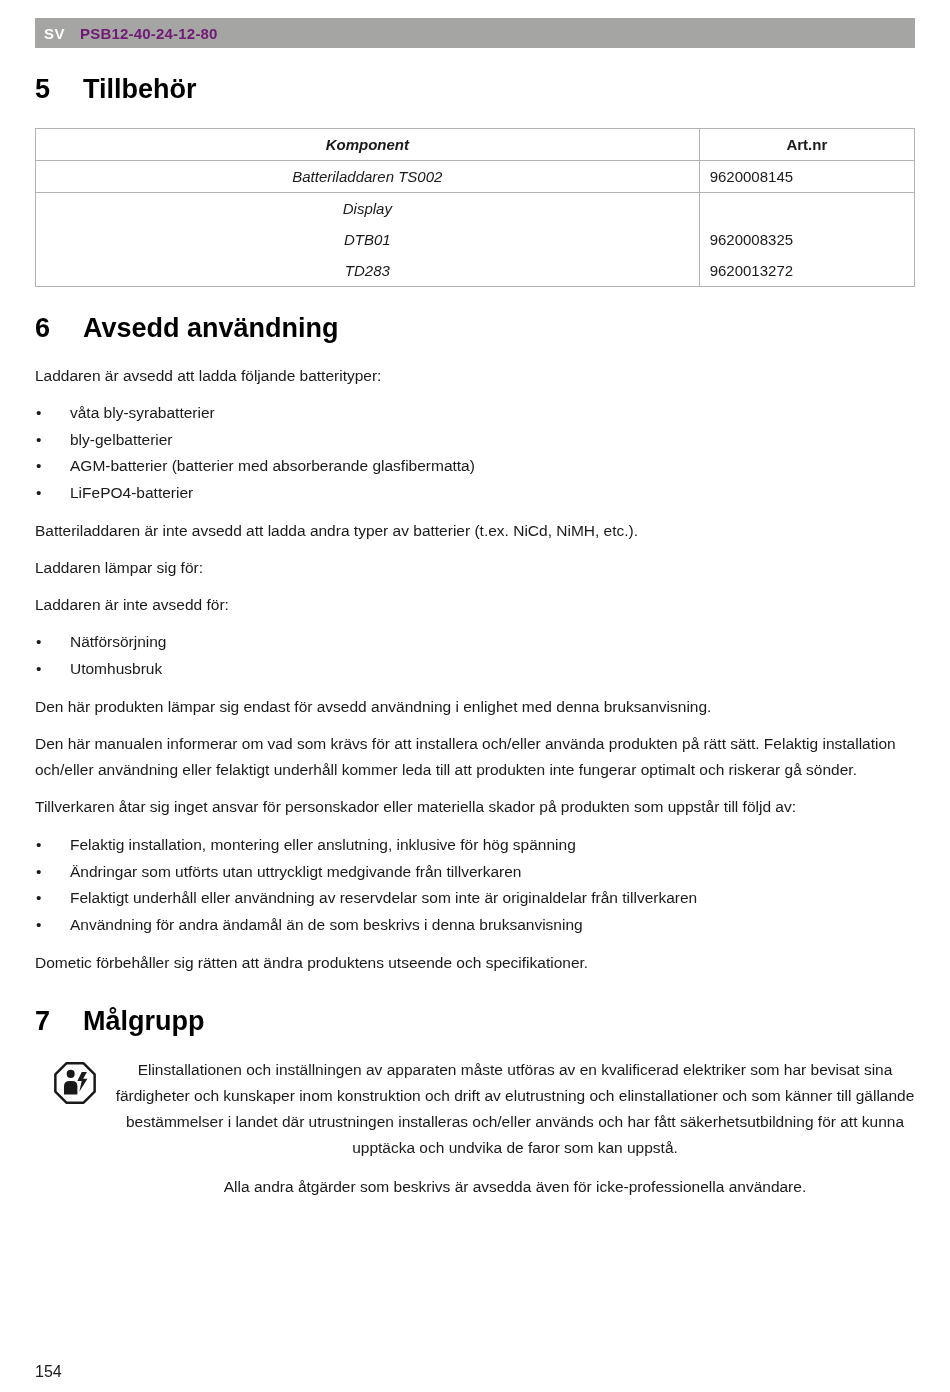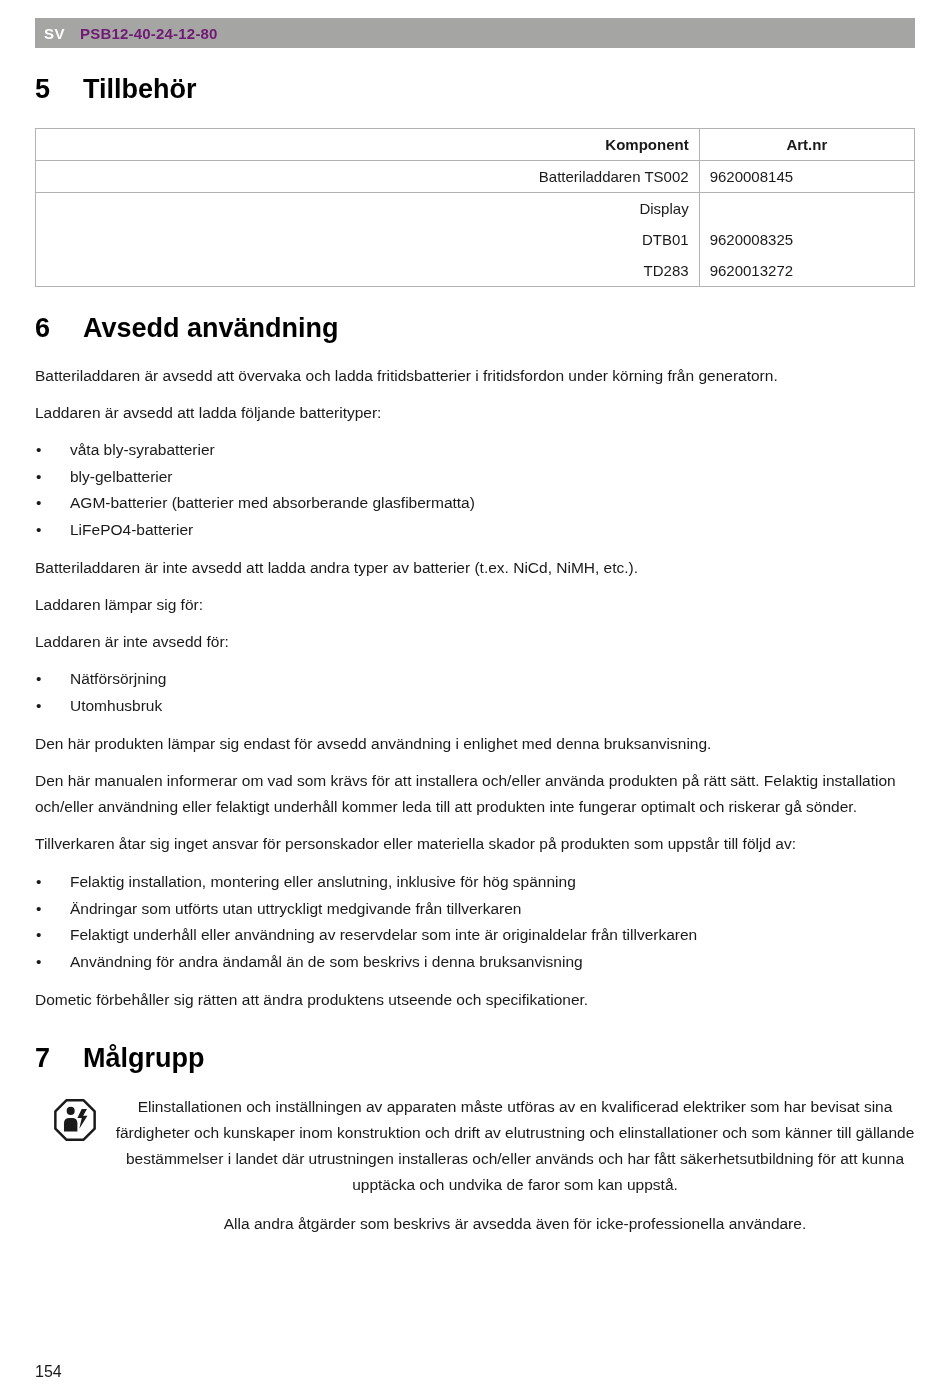--- a/index.html
+++ b/index.html
@@ -48,22 +48,23 @@
     font-size:15px;
     margin:23px 0 6px 0;
   }
   table.parts th, table.parts td {
     padding:6px 10px;
     height:19px;
     vertical-align:middle;
   }
   table.parts th:first-child, table.parts td:first-child {
     border-right:1px solid #b2b2b2;
-    text-align:right;
+    text-align:center;
     width:75.5%;
+    font-style:italic;
   }
   table.parts th:last-child, table.parts td:last-child {
   }
   table.parts thead th {
     border-bottom:1px solid #b2b2b2;
     font-weight:bold;
   }
   table.parts tr.row-sep td { border-bottom:1px solid #b2b2b2; }
 
   
@@ -145,21 +146,20 @@
         <td>9620013272</td>
       </tr>
     </tbody>
   </table>
 
   <div class="section-heading">
     <span class="num">6</span>
     <span>Avsedd användning</span>
   </div>
 
-  <p class="para">Batteriladdaren är avsedd att övervaka och ladda fritidsbatterier i fritidsfordon under körning från generatorn.</p>
   <p class="para">Laddaren är avsedd att ladda följande batterityper:</p>
 
   <ul class="bullets">
     <li>våta bly-syrabatterier</li>
     <li>bly-gelbatterier</li>
     <li>AGM-batterier (batterier med absorberande glasfibermatta)</li>
     <li>LiFePO4-batterier</li>
   </ul>
 
   <p class="para">Batteriladdaren är inte avsedd att ladda andra typer av batterier (t.ex. NiCd, NiMH, etc.).</p>

